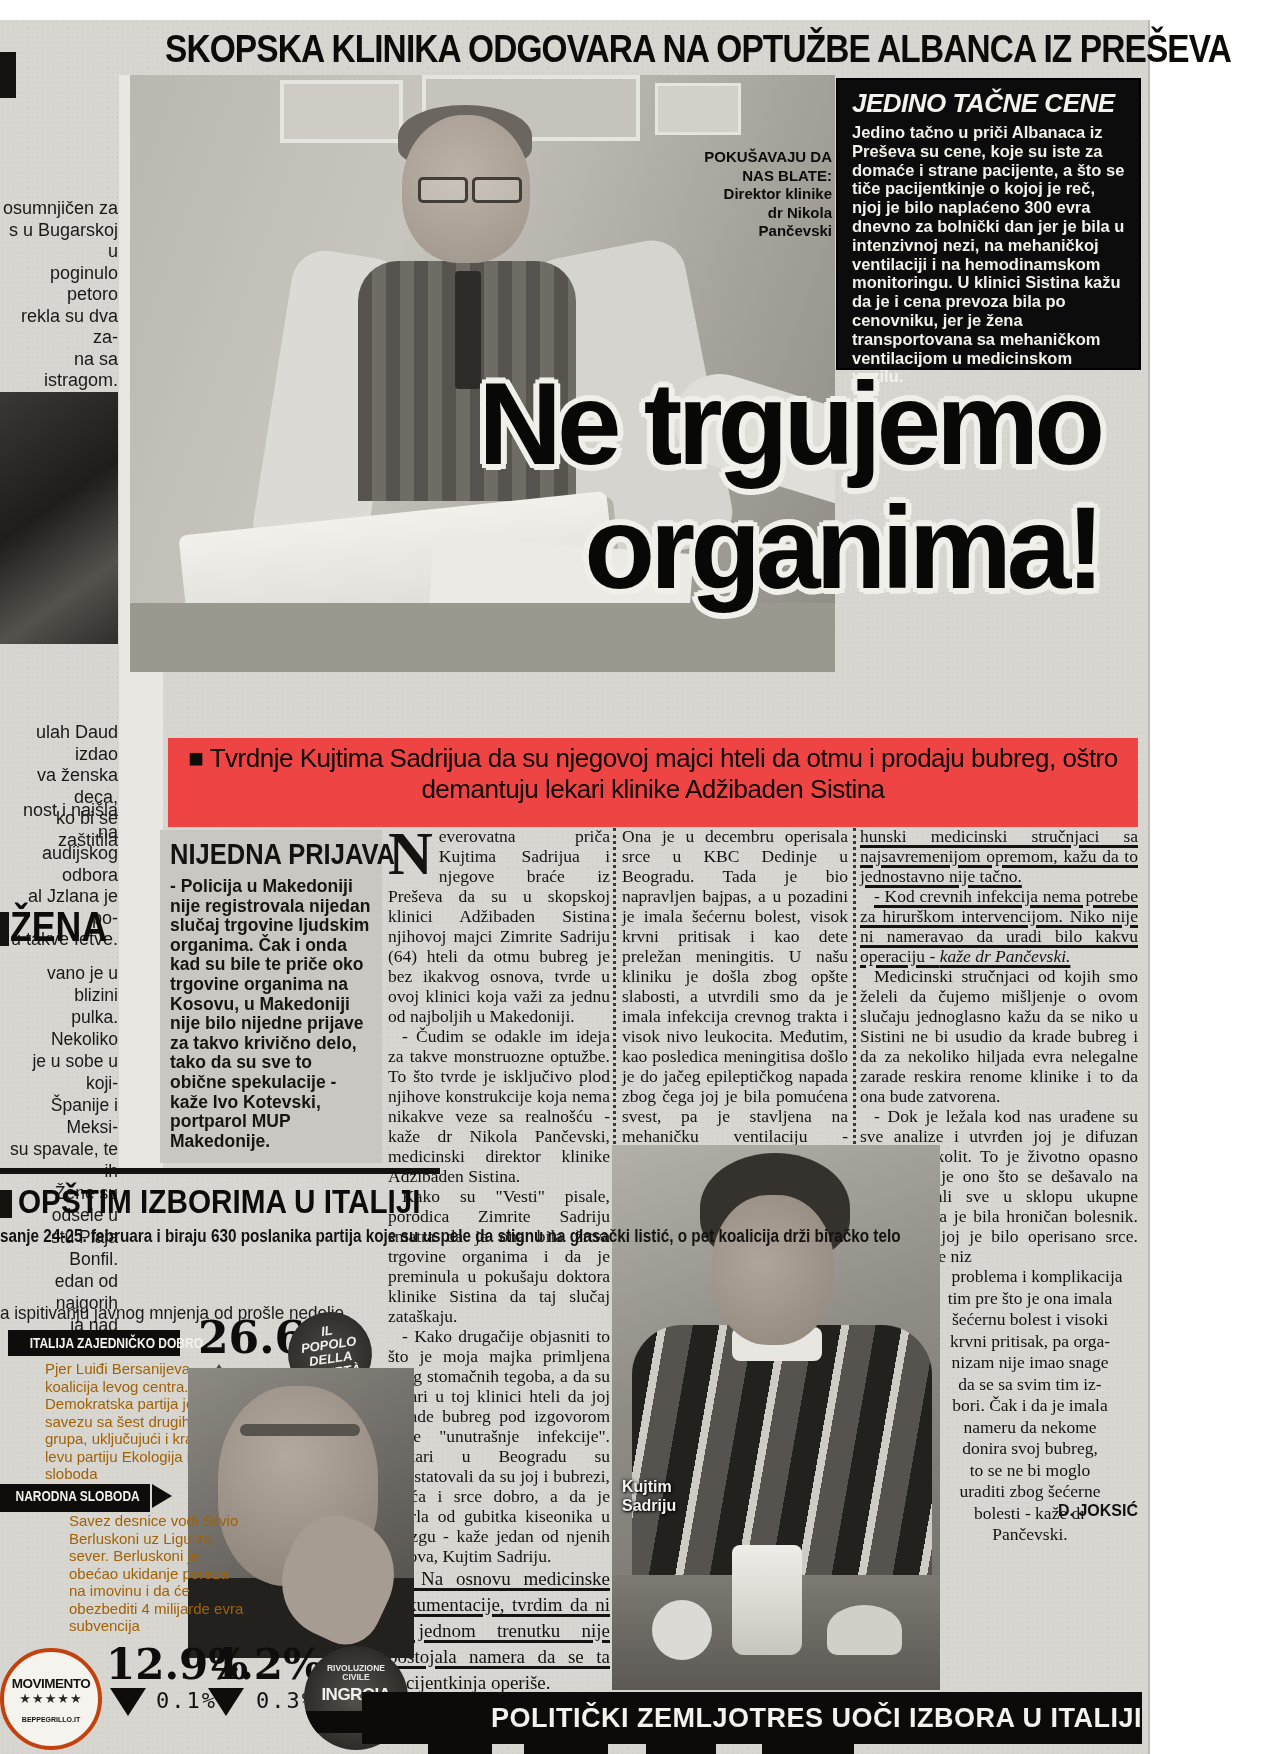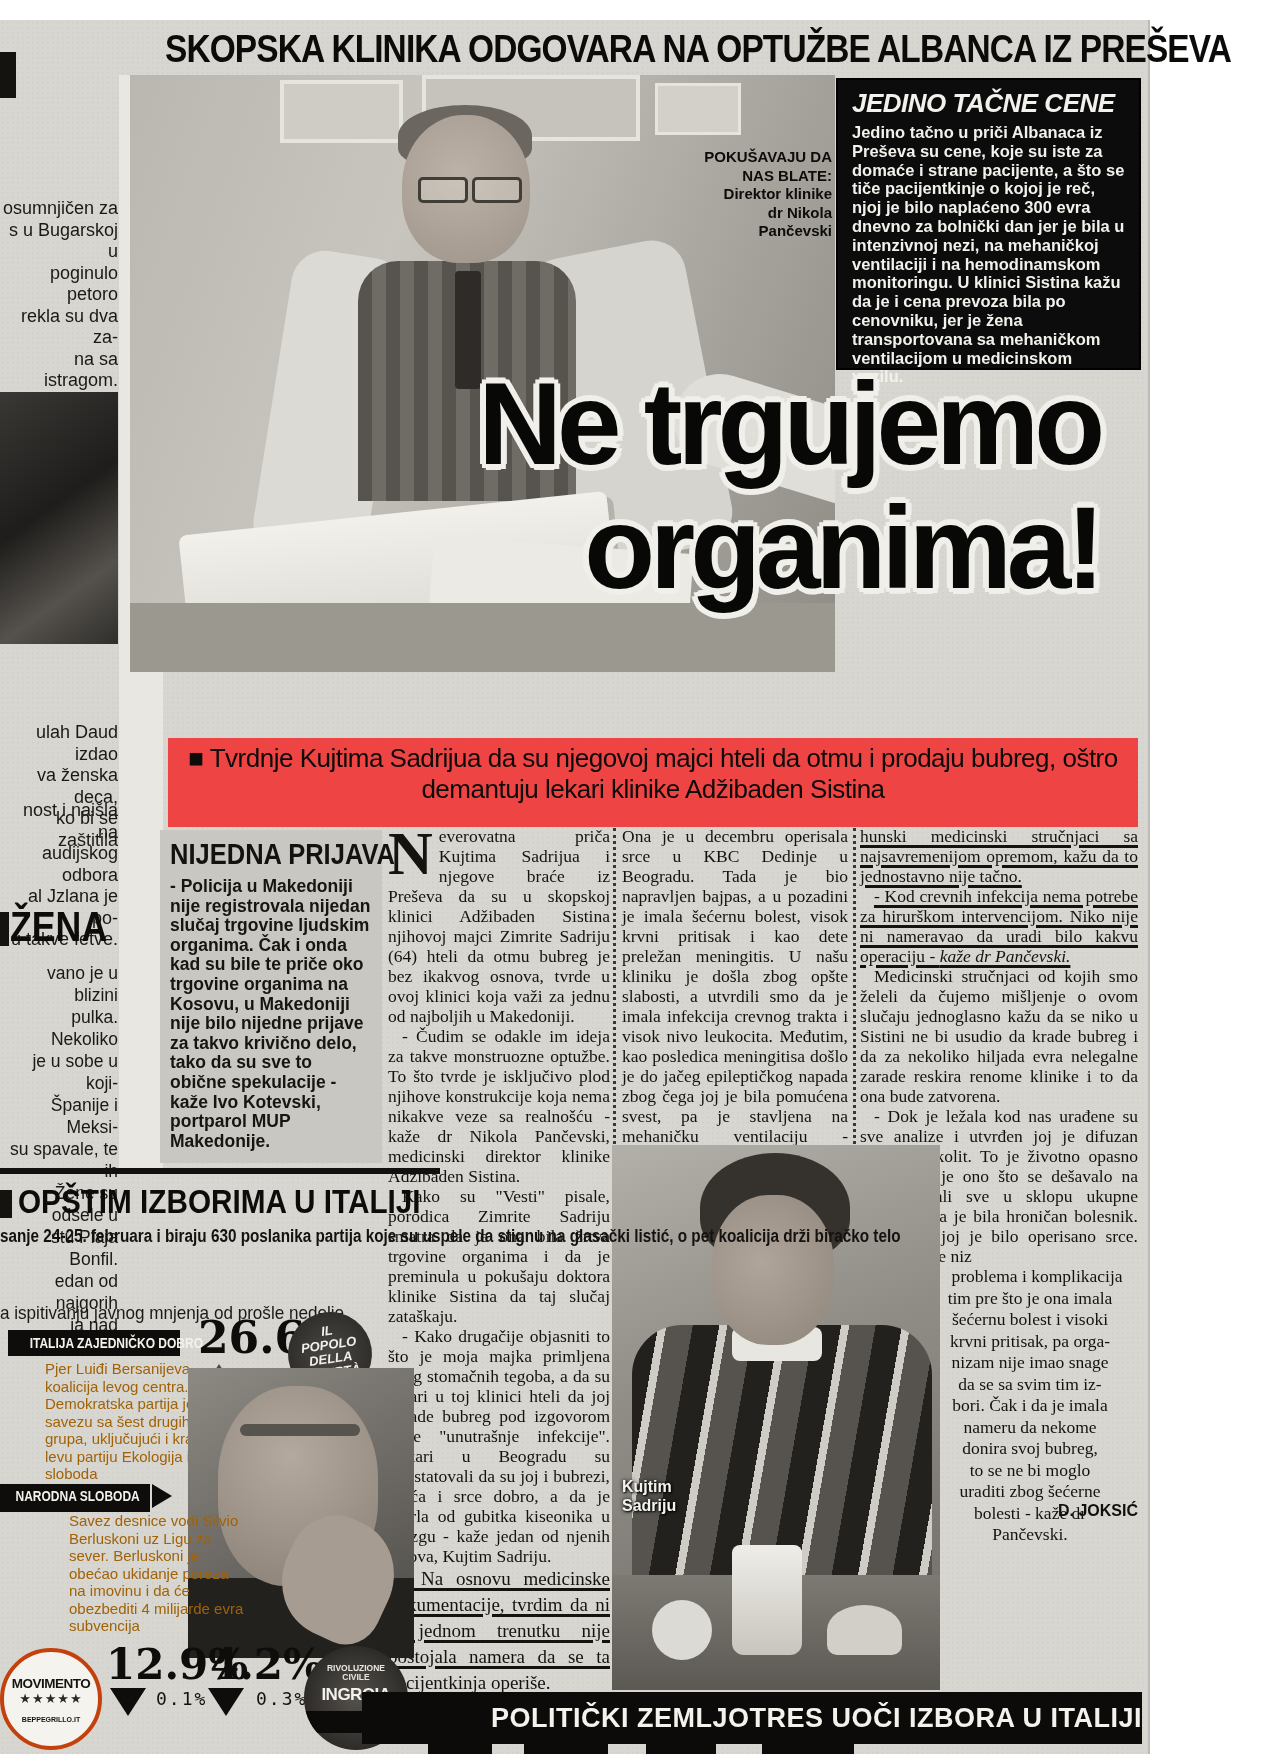--- a/index.html
+++ b/index.html
@@ -109,21 +109,21 @@
             line-height:26px;white-space:nowrap;}
   .bar1{left:8px;top:1330px;width:172px;height:26px;}
   .bar1 span,.bar2 span{display:inline-block;transform:scaleX(.8);}
   .bar2{left:0;top:1484px;width:150px;height:28px;line-height:24px;}
   .bar2tri{left:152px;top:1484px;width:0;height:0;border-left:20px solid #0e0d0b;
            border-top:12px solid transparent;border-bottom:12px solid transparent;}
   .pct{font-family:"DejaVu Serif","Liberation Serif",serif;font-weight:bold;color:#0e0d0b;white-space:nowrap;}
   .pct1{left:198px;top:1312px;font-size:44px;}
   .pct2{left:106px;top:1640px;font-size:42px;}
   .pct3{left:210px;top:1640px;font-size:42px;}
-  .delta{font-family:"DejaVu Sans Mono",monospace;font-size:18px;letter-spacing:2px;color:#14120f;}
+  .delta{font-family:"DejaVu Sans Mono",monospace;font-size:22px;letter-spacing:2px;color:#14120f;}
   .d1{left:242px;top:1368px;}
   .d2{left:156px;top:1688px;}
   .d3{left:256px;top:1688px;}
   .arrow-up{left:202px;top:1364px;width:0;height:0;border-left:17px solid transparent;
             border-right:17px solid transparent;border-bottom:26px solid #4c4a46;}
   .arrow-down{width:0;height:0;border-left:18px solid transparent;border-right:18px solid transparent;
               border-top:28px solid #0e0d0b;}
   .ad1{left:110px;top:1688px;}
   .ad2{left:208px;top:1688px;}
   .gdesc{font-size:15px;line-height:17.5px;color:#a16207;white-space:pre-line;padding-left:45px;}

